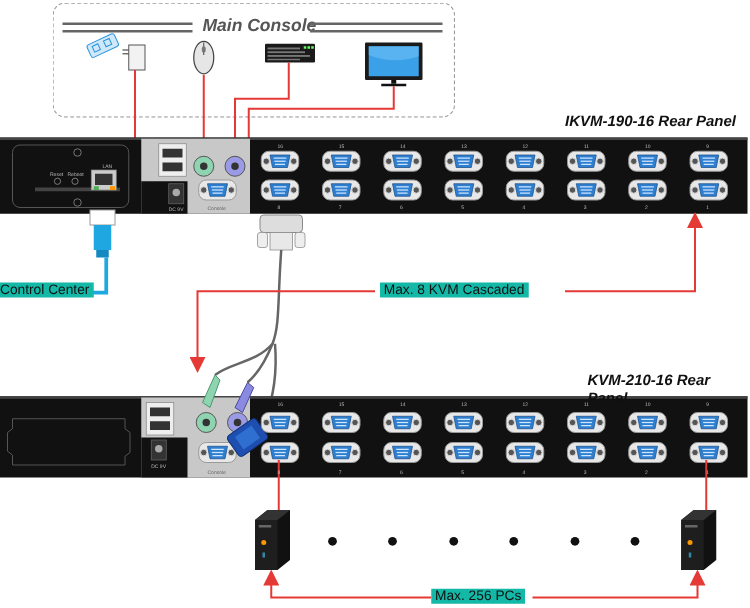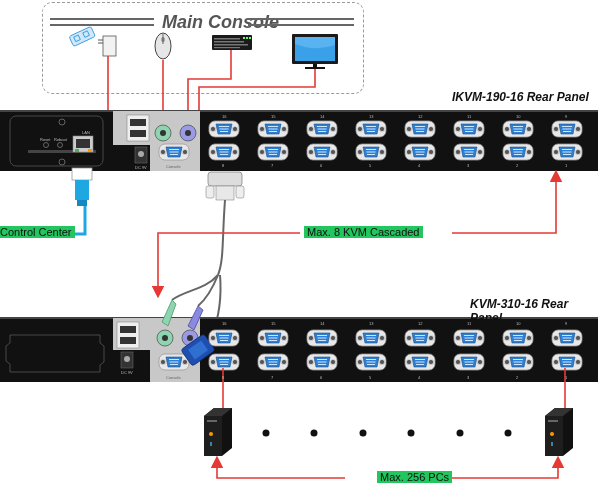--- a/index.html
+++ b/index.html
@@ -1,22 +1,22 @@
 <!DOCTYPE html>
 <html><head>
 <meta charset="utf-8">
 <style>
   html,body{margin:0;padding:0;background:#ffffff;}
   body{width:600px;height:486px;position:relative;overflow:hidden;font-family:"Liberation Sans",sans-serif;}
   .abs{position:absolute;}
   .console-box{left:42px;top:2px;width:322px;height:92px;border:1px dashed #9a9a9a;border-radius:10px;box-sizing:border-box;}
   .console-title{left:0;top:8px;width:600px;}
-  .title-text{position:absolute;left:162px;top:4px;font-size:18px;font-weight:bold;font-style:italic;color:#555;}
+  .title-text{position:absolute;left:162px;top:4px;font-size:14px;font-weight:bold;font-style:italic;color:#555;}
   .panel-title{font-size:12px;font-weight:bold;font-style:italic;color:#111;}
-  .lbl{font-size:11px;color:#111;background:#22c55e;padding:0 3px;}
+  .lbl{font-size:11px;color:#111;background:#14b8a6;padding:0 3px;}
   .tiny{font-size:4px;color:#bbb;}
   svg{position:absolute;left:0;top:0;}
 </style>
 </head>
 <body>
 
 <div class="abs console-box"></div>
 <div class="abs console-title">
   <div class="abs" style="left:50px;top:10px;width:104px;height:4px;border-top:2px solid #666;border-bottom:2px solid #666;"></div>
   <span class="title-text">Main Console</span>
@@ -245,24 +245,24 @@
     <circle cx="266" cy="433" r="3.5"></circle>
     <circle cx="314" cy="433" r="3.5"></circle>
     <circle cx="363" cy="433" r="3.5"></circle>
     <circle cx="411" cy="433" r="3.5"></circle>
     <circle cx="460" cy="433" r="3.5"></circle>
     <circle cx="508" cy="433" r="3.5"></circle>
   </g>
 </svg>
 
 <div class="abs panel-title" style="left:452px;top:90px;">IKVM-190-16 Rear Panel</div>
-<div class="abs panel-title" style="left:470px;top:297px;">KVM-310-16 Rear Panel</div>
+<div class="abs panel-title" style="left:470px;top:297px;">KVM-210-16 Rear Panel</div>
 <div class="abs lbl" style="left:0px;top:226px;padding-left:0;">Control Center</div>
 <div class="abs lbl" style="left:304px;top:226px;">Max. 8 KVM Cascaded</div>
-<div class="abs lbl" style="left:345px;top:471px;margin-left:32px;">Max. 256 PCs</div>
+<div class="abs lbl" style="left:345px;top:471px;">Max. 256 PCs</div>
 
 <div class="abs tiny" style="left:82px;top:130px;">LAN</div>
 <div class="abs tiny" style="left:40px;top:137px;">Reset</div>
 <div class="abs tiny" style="left:54px;top:137px;">Reboot</div>
 <div class="abs tiny" style="left:135px;top:165px;">DC 9V</div>
 <div class="abs tiny" style="left:166px;top:164px;color:#666;">Console</div>
 <div class="abs tiny" style="left:121px;top:370px;">DC 9V</div>
 <div class="abs tiny" style="left:166px;top:375px;color:#666;">Console</div>
 
 <div id="port-labels">

